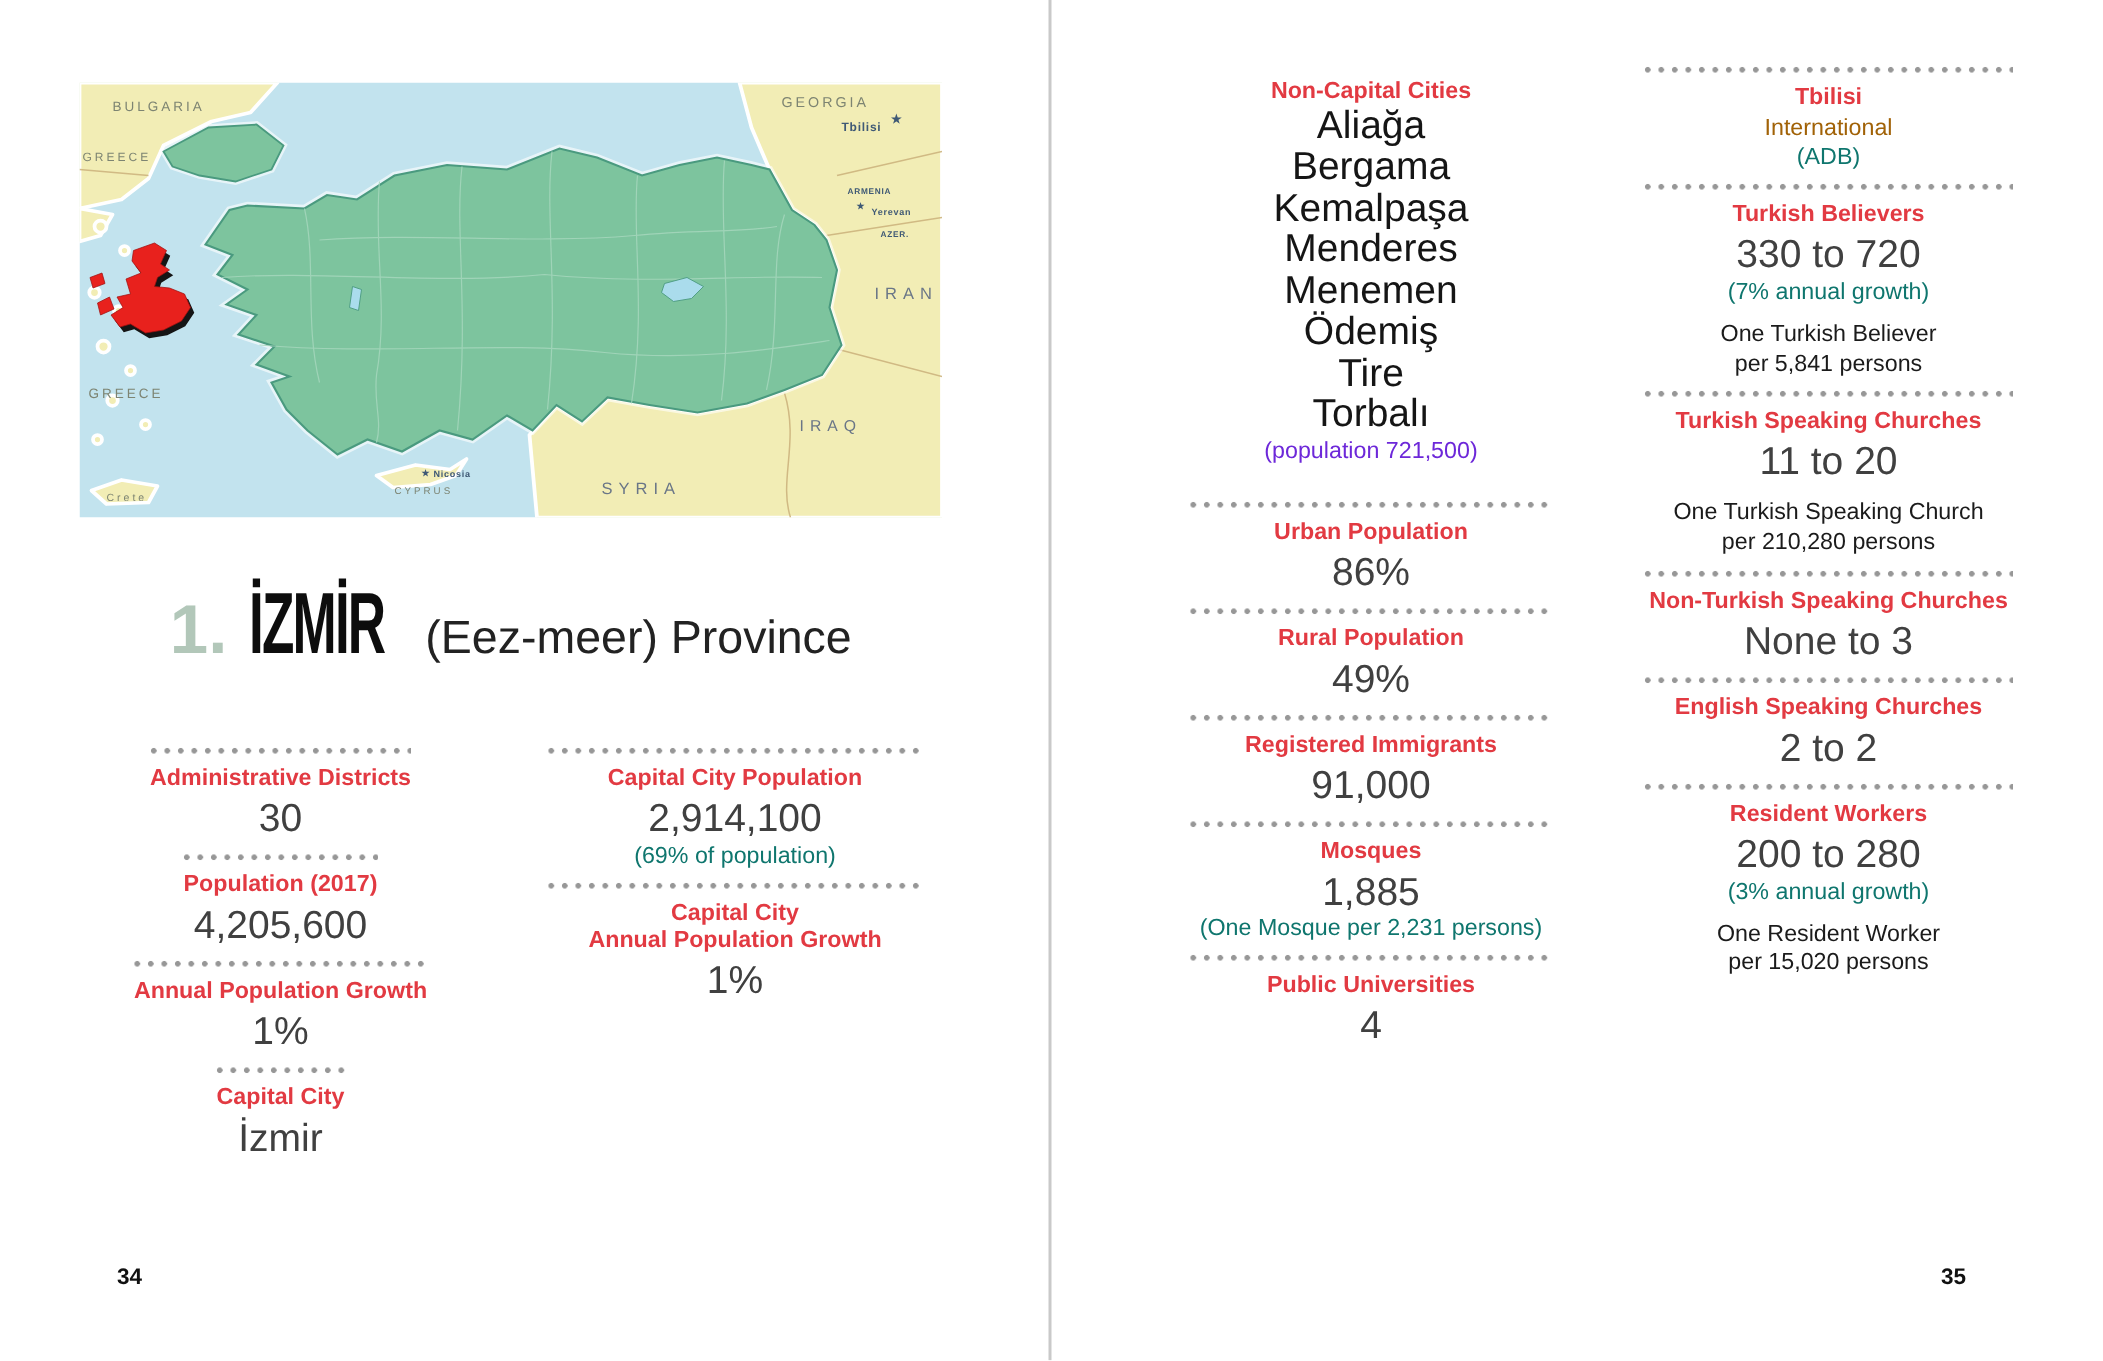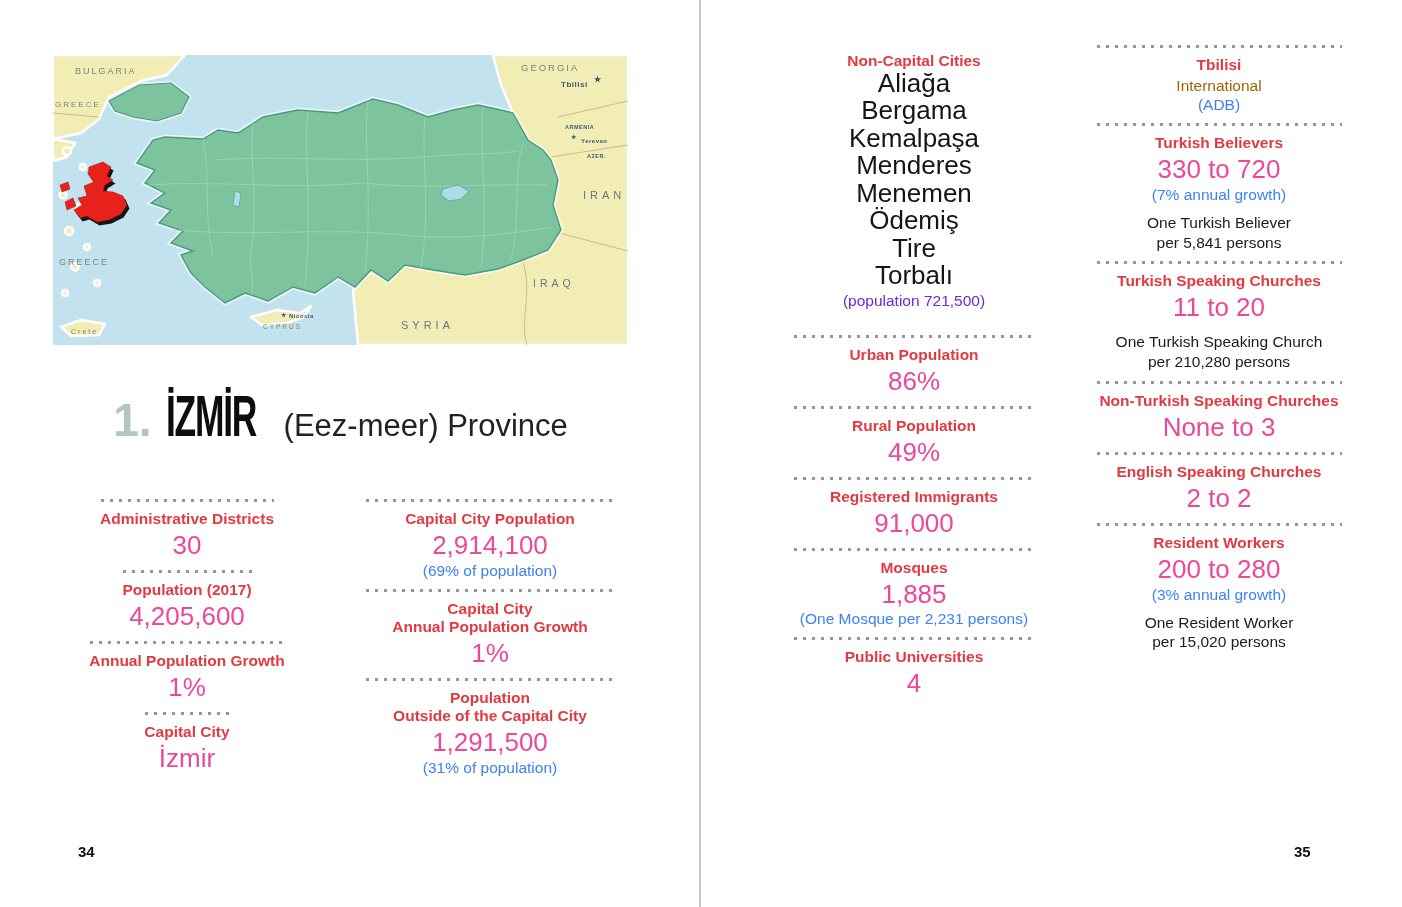--- a/index.html
+++ b/index.html
@@ -23,24 +23,24 @@
   .stat-col{position:absolute;display:flex;flex-direction:column;text-align:center;}
   #l-col1{left:62px;top:498px;width:250px;align-items:center;}
   #l-col2{left:365px;top:498px;width:250px;}
   #r-col1{left:793px;top:52px;width:242px;}
   #r-col2{left:1096px;top:44px;width:246px;}
   .stat{margin-bottom:8px;}
   .dots{height:5px;margin-bottom:7px;background-repeat:repeat-x;
         background-image:radial-gradient(circle at 2.5px 2.5px,#979797 1.7px,transparent 2px);
         background-size:9px 5px;}
   .s-label{color:#e23a42;font-weight:700;font-size:15.5px;line-height:1.16;white-space:nowrap;}
-  .s-value{font-size:26px;line-height:1.15;margin-top:3px;color:#ec4899;}
+  .s-value{font-size:26px;line-height:1.15;margin-top:3px;color:#404040;}
   .s-value-sm{font-size:24px;line-height:1.2;margin-top:5px;color:#151515;}
   .s-sub{font-size:15.5px;margin-top:3px;color:#a16207;}
-  .s-note{font-size:15.5px;margin-top:1px;color:#3b82f6;white-space:nowrap;}
+  .s-note{font-size:15.5px;margin-top:1px;color:#0f766e;white-space:nowrap;}
   .s-extra{font-size:15.5px;margin-top:9px;line-height:1.28;color:#1b1b1b;white-space:nowrap;}
   .city{font-size:26px;line-height:27.5px;color:#151515;}
   .cities-note{font-size:15.5px;margin-top:2px;margin-bottom:16px;color:#6d28d9;}
 
   .pageno{position:absolute;font-size:15px;font-weight:700;color:#111;}
   #pn-left{left:78px;top:843px;}
   #pn-right{left:1294px;top:843px;}
 
   
   .mlab{fill:#7d8472;letter-spacing:2px;font-weight:400;}
@@ -176,27 +176,20 @@
       <div class="s-label">Capital City Population</div>
       <div class="s-value">2,914,100</div>
       <div class="s-note">(69% of population)</div>
     </div>
     <div class="stat">
       <div class="dots"></div>
       <div class="s-label">Capital City</div>
       <div class="s-label">Annual Population Growth</div>
       <div class="s-value">1%</div>
     </div>
-    <div class="stat">
-      <div class="dots"></div>
-      <div class="s-label">Population</div>
-      <div class="s-label">Outside of the Capital City</div>
-      <div class="s-value">1,291,500</div>
-      <div class="s-note">(31% of population)</div>
-    </div>
   </div>
 
   <div class="pageno" id="pn-left">34</div>
 
   <div class="stat-col" id="r-col1">
     <div class="stat">
       <div class="s-label">Non-Capital Cities</div>
       <div>
         <div class="city">Aliağa</div>
         <div class="city">Bergama</div>

